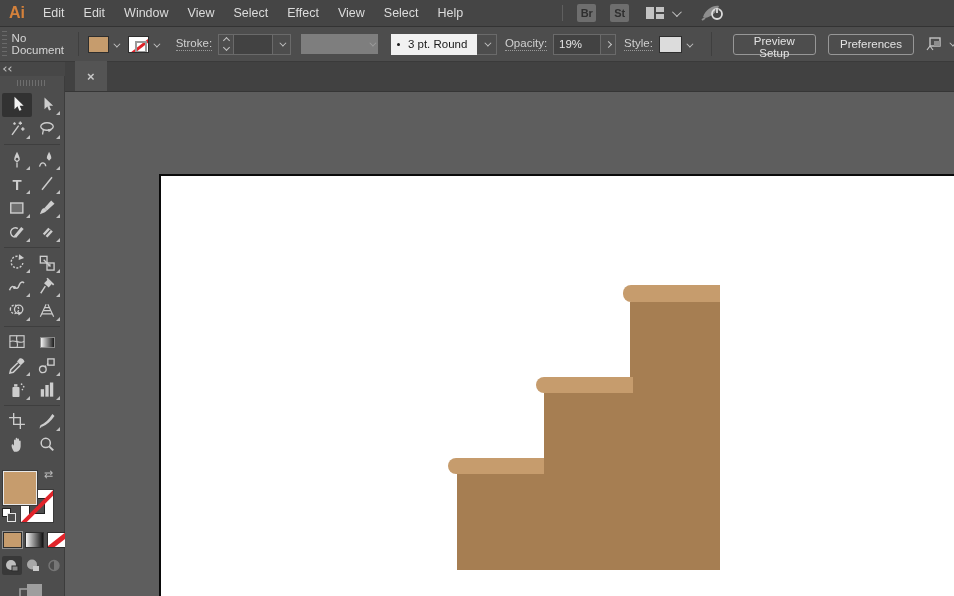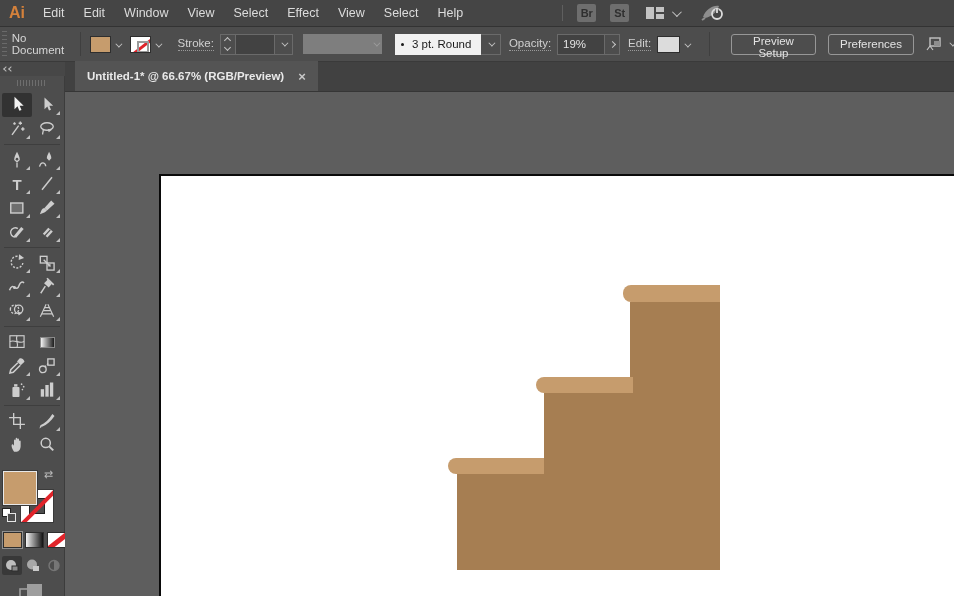--- a/index.html
+++ b/index.html
@@ -201,21 +201,21 @@
           <span class="chev small"></span>
         </span>
     </span>
     <span class="link-label">Opacity:</span>
     <span class="opacity-field">
       <span class="opacity-val">19%</span>
       <span class="opacity-arrow">
           <span class="chev-r"></span>
         </span>
     </span>
-    <span class="link-label">Edit:</span>
+    <span class="link-label">Style:</span>
     <span class="swatch-wrap">
       <span class="style-swatch"></span>
       <span class="sw-chev"><span class="chev small"></span></span>
     </span>
     <span class="cb-sep"></span>
     <button class="cb-btn">Preview Setup</button>
     <button class="cb-btn">Preferences</button>
     <span class="arrange-wrap">
       <svg width="18" height="16" viewBox="0 0 18 16">
         <rect x="4" y="2" width="10" height="8" fill="none" stroke="#c3c3c3" stroke-width="1.4"></rect>
@@ -225,21 +225,20 @@
       <span class="chev small"></span>
     </span>
   </div>
 
   <div class="panel-header">
     <i></i>
       <i></i>
   </div>
   <div class="tabbar">
     <div class="tab">
-      <span class="tab-title">Untitled-1* @ 66.67% (RGB/Preview)</span>
       <span class="tab-close">×</span>
     </div>
   </div>
 
   <div class="toolbar">
     <div class="tb-grip"></div>
     <div class="tool-grid">
       <div class="tool-row">
         <div class="tool active">
           <svg width="22" height="20" viewBox="0 0 24 24">

